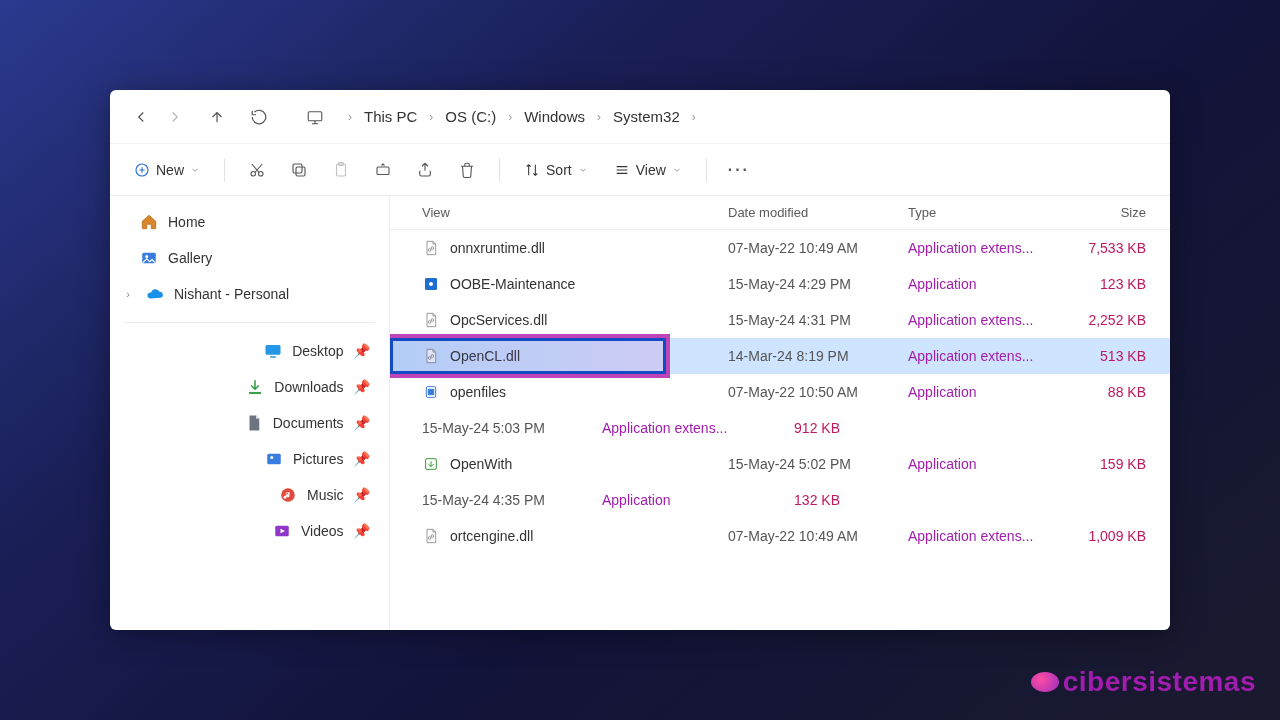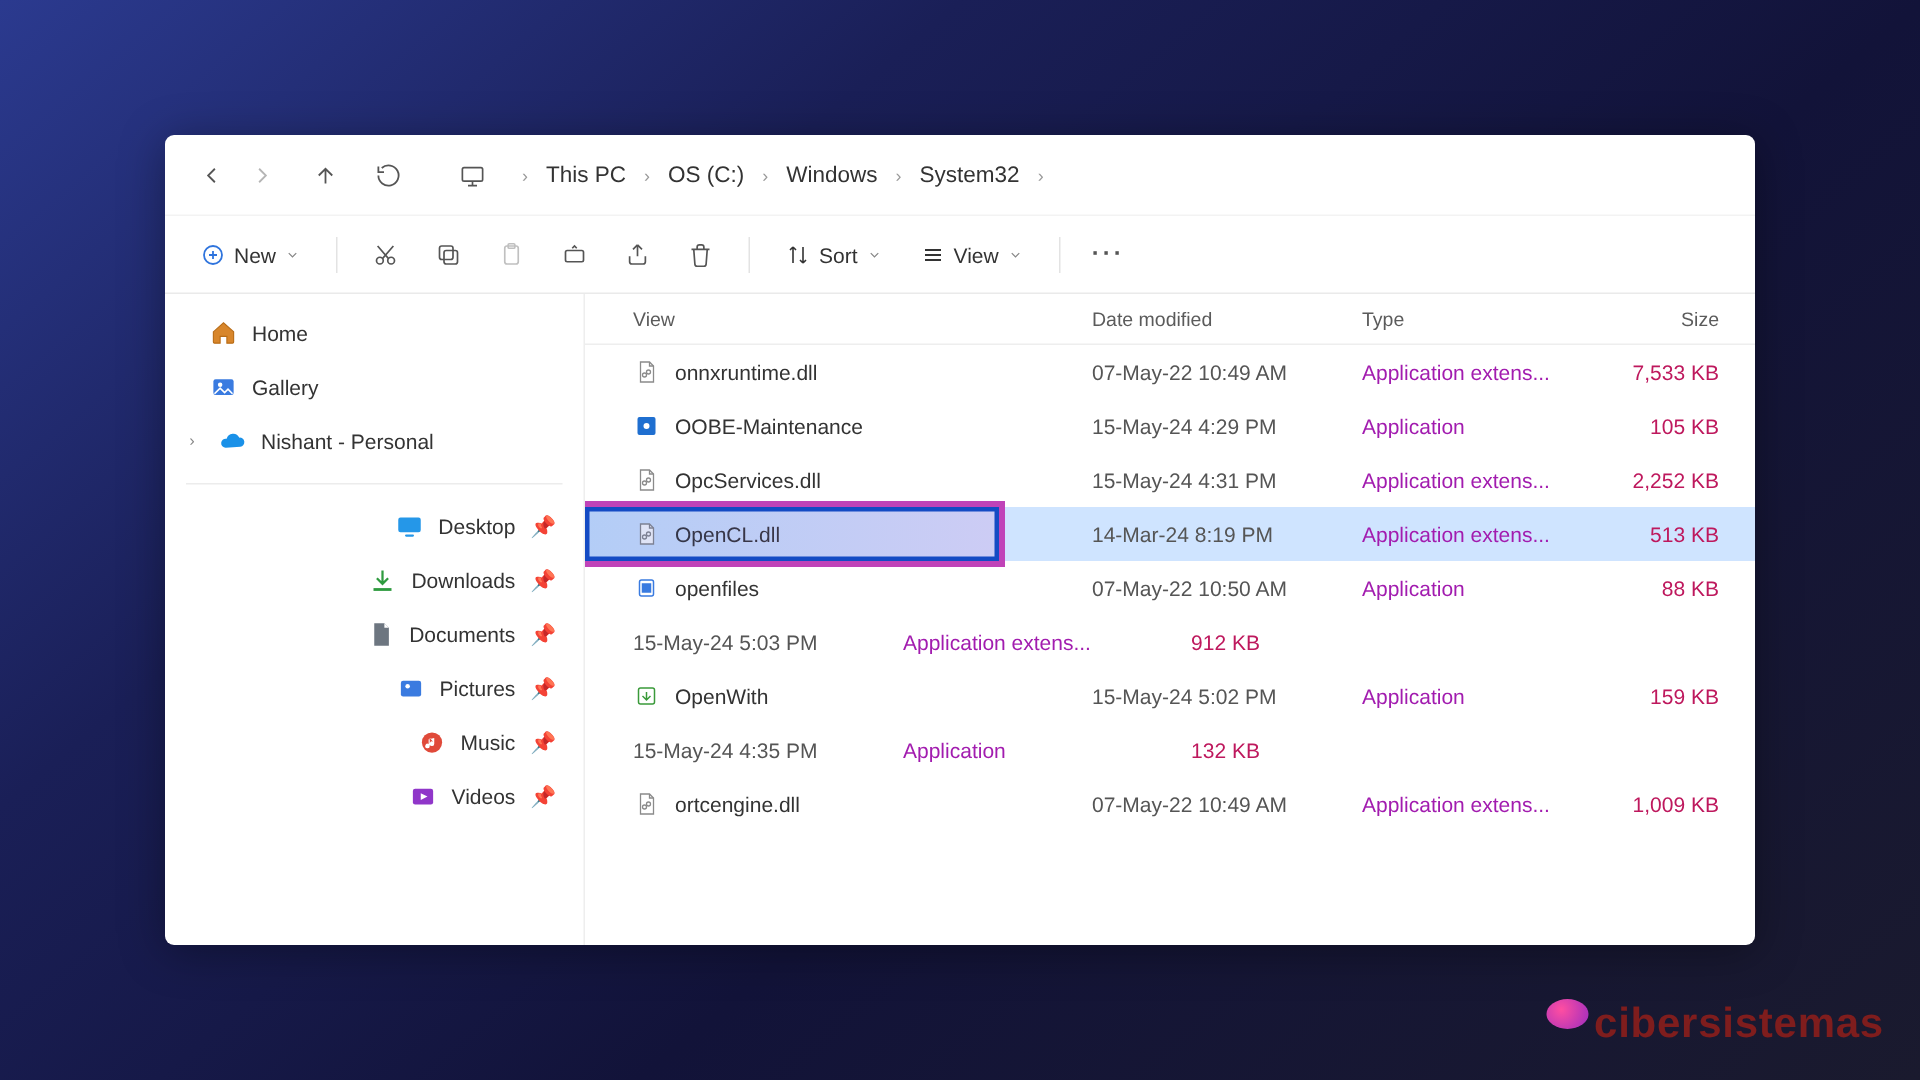--- a/index.html
+++ b/index.html
@@ -40,21 +40,21 @@
   .row{display:flex;align-items:center;height:36px;font-size:14px;color:#333;padding-left:24px;position:relative;}
   .row.sel{background:#cfe4ff;}
   .row .c-name{gap:10px;}
   .row .fico{width:18px;height:18px;display:inline-flex;align-items:center;justify-content:center;flex-shrink:0;}
   .row .c-type{color:#a21caf;white-space:nowrap;overflow:hidden;text-overflow:ellipsis;}
   .row .c-date{color:#555;}
   .row .c-size{color:#be185d;}
   
   .hilite{position:absolute;border:4px solid #c043b8;box-shadow:inset 0 0 0 3px #144bc4;pointer-events:none;left:-4px;top:-4px;height:44px;width:284px;background:linear-gradient(90deg,rgba(20,75,196,.15),rgba(192,67,184,.15));}
   
-  .wm{position:absolute;right:24px;bottom:22px;color:#7f1d1d;font-weight:700;font-size:28px;letter-spacing:.5px;display:flex;gap:6px;}
+  .wm{position:absolute;right:24px;bottom:22px;color:#a21caf;font-weight:700;font-size:28px;letter-spacing:.5px;display:flex;align-items:center;gap:6px;}
   .wm .dot{width:28px;height:20px;border-radius:50%;background:radial-gradient(circle at 35% 35%,#ff4ea1,#9b2cc0);margin-right:-2px;}
   svg{display:block;}
 </style>
 </head>
 <body>
 
 <div class="window">
 
   <div class="nav">
     <div class="ico">
@@ -306,21 +306,21 @@
               <span class="fico">
                 <svg width="16" height="16" viewBox="0 0 24 24" fill="#1f6fd0">
                   <rect x="3" y="3" width="18" height="18" rx="2"></rect>
                   <circle cx="12" cy="12" r="3" fill="#fff"></circle>
                 </svg>
               </span>
               <span>OOBE-Maintenance</span>
             </div>
             <div class="c-date">15-May-24 4:29 PM</div>
             <div class="c-type">Application</div>
-            <div class="c-size">105 KB</div>
+            <div class="c-size">123 KB</div>
           </div>
           <div class="row">
             <div class="c-name">
               <span class="fico">
                 <svg width="16" height="16" viewBox="0 0 24 24" fill="#fff" stroke="#8b8b8b" stroke-width="1.3">
                   <path d="M6 2h9l4 4v16H6z"></path>
                   <path d="M15 2v4h4" fill="none"></path>
                   <circle cx="10" cy="15" r="2" fill="none"></circle>
                   <circle cx="14" cy="12" r="2" fill="none"></circle>
                 </svg>

